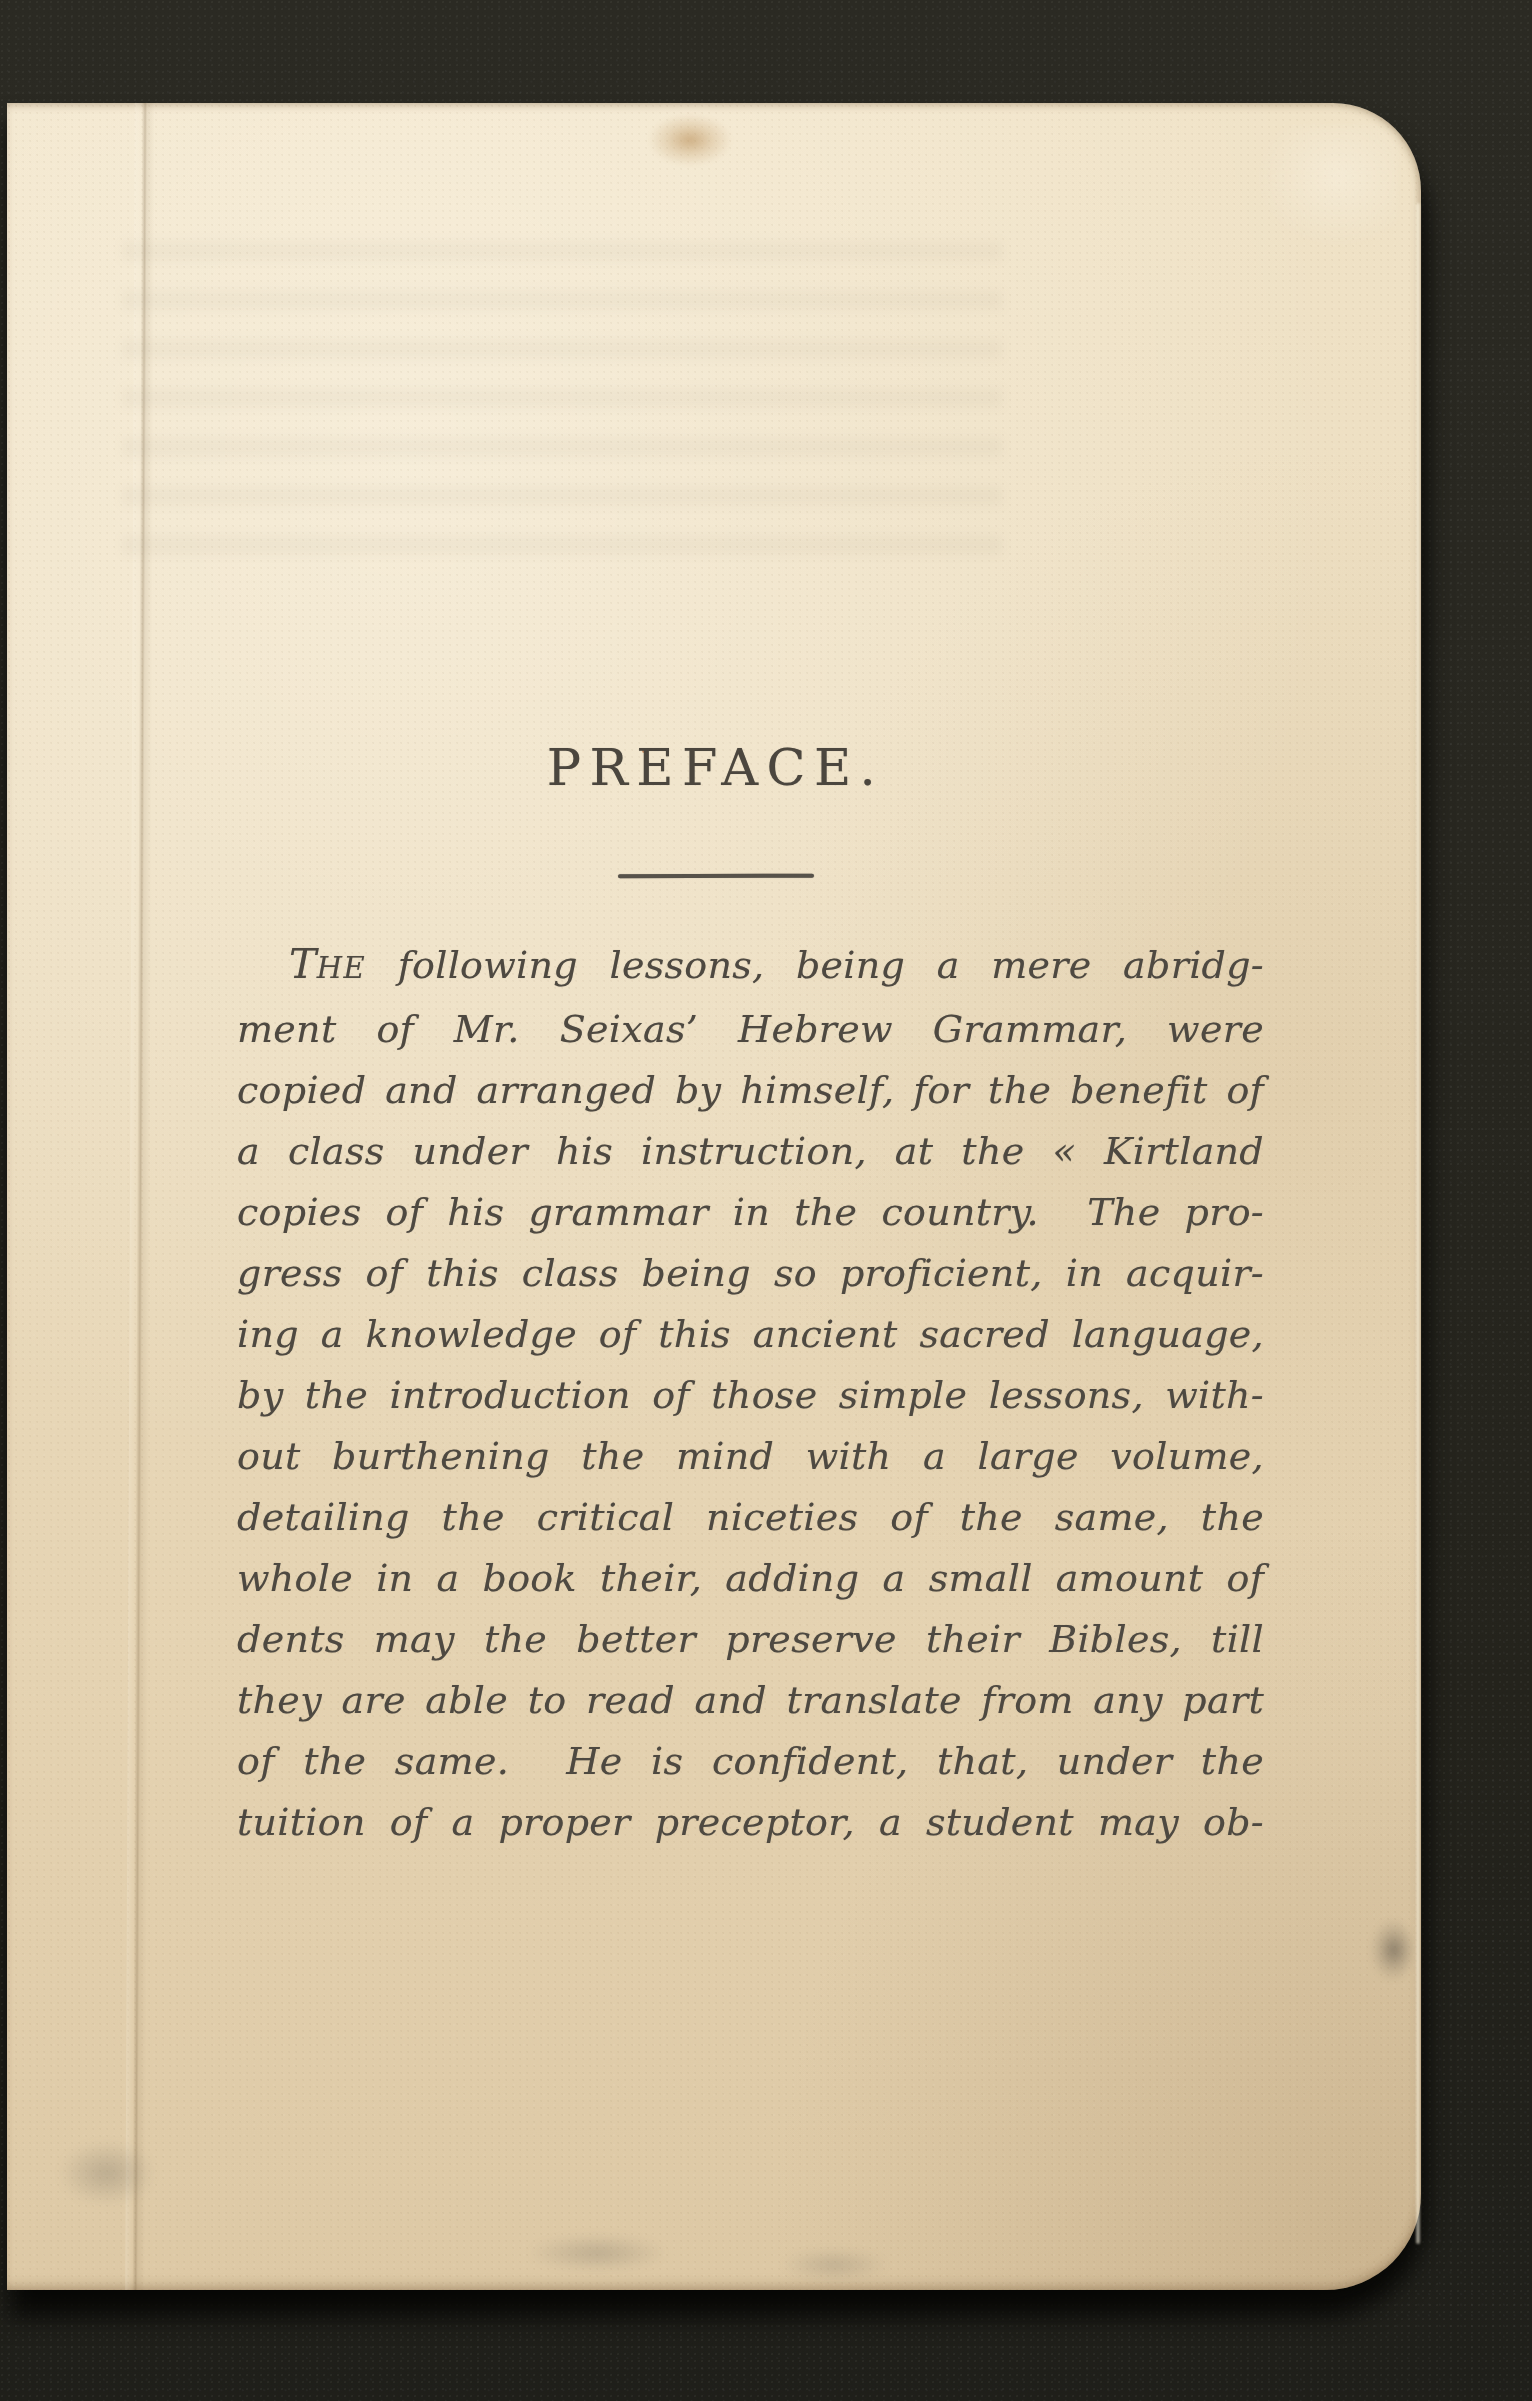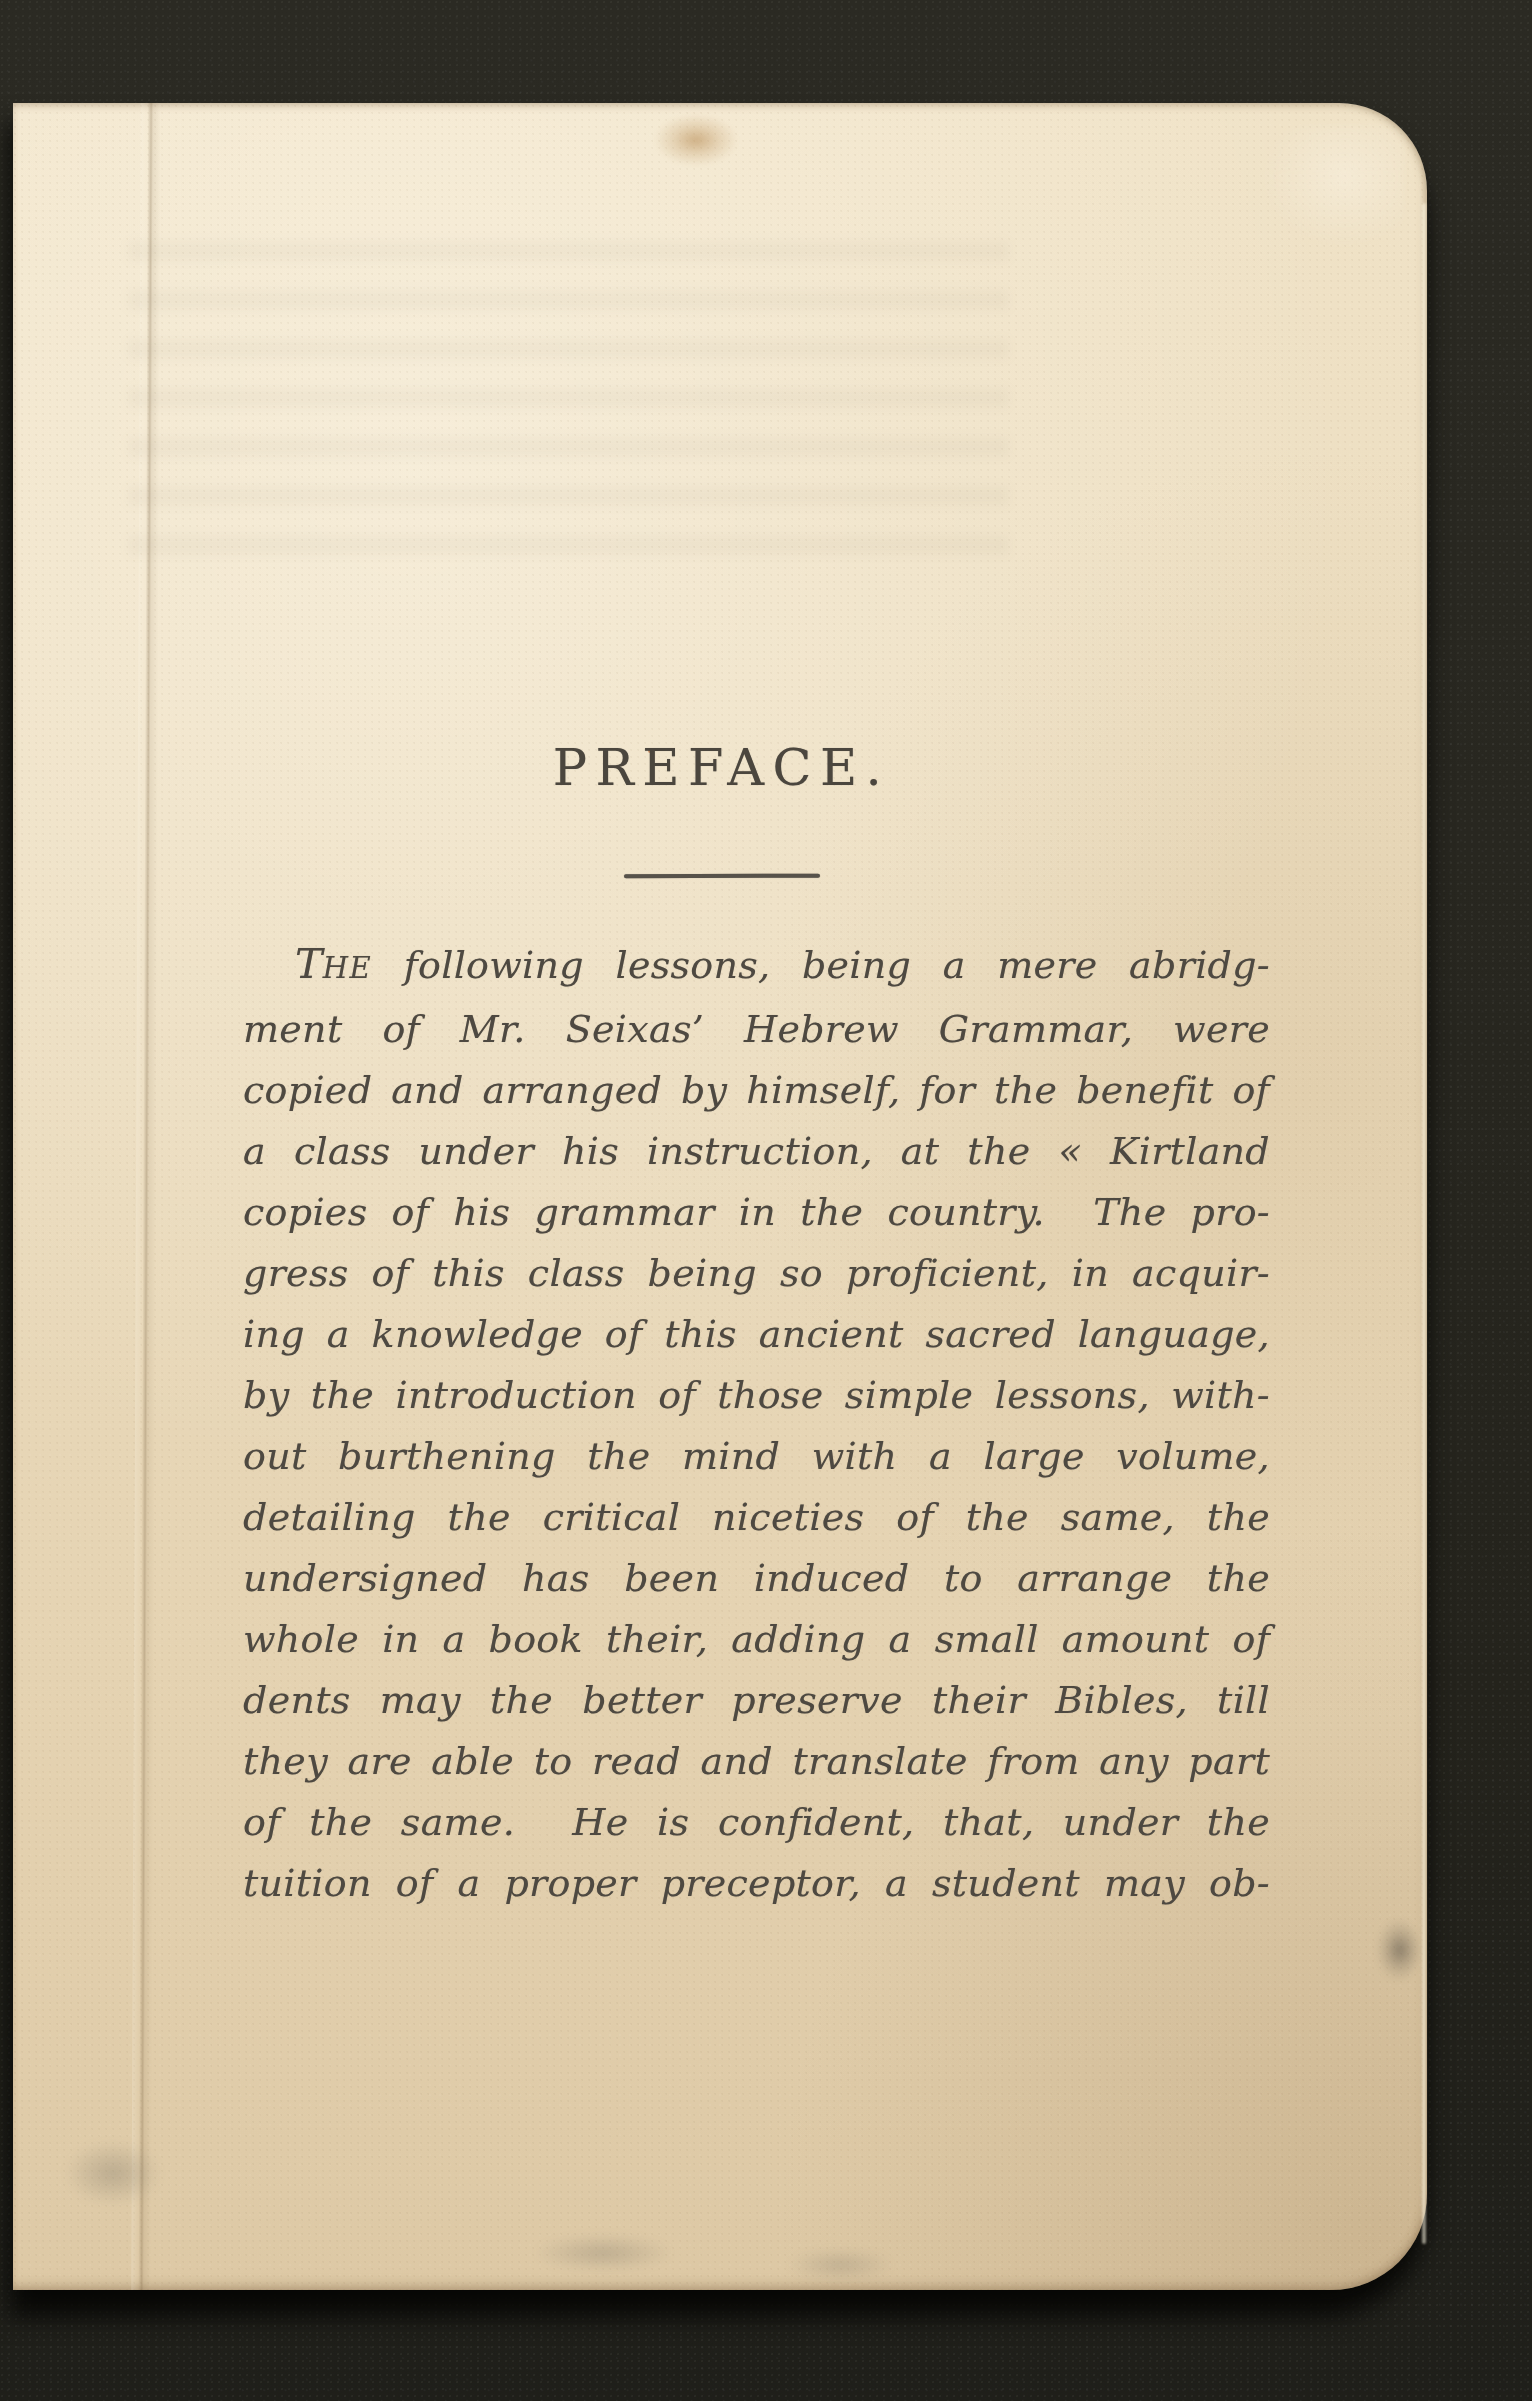--- a/index.html
+++ b/index.html
@@ -19,21 +19,21 @@
   
   .page-shadow {
     position: absolute; left: 9.2px; top: 123px;
     width: 1418px; height: 2194px;
     background: #070705;
     border-radius: 0 100px 107px 0;
     filter: blur(12.3px);
   }
 
   .page {
-    position: absolute; left: 13px; top: 103px;
+    position: absolute; left: 7px; top: 103px;
     width: 1414px; height: 2187px;
     border-radius: 0 88px 96px 0;
     background-image:
       radial-gradient(120% 85% at 28% 16%, rgba(255,250,238,0.50) 0%, rgba(255,250,238,0) 55%),
       radial-gradient(70% 55% at 96% 98%, rgba(145,115,75,0.22) 0%, rgba(145,115,75,0) 60%),
       radial-gradient(60% 45% at 92% 45%, rgba(190,160,115,0.18) 0%, rgba(190,160,115,0) 65%),
       linear-gradient(175deg, #f1e4c9 0%, #ebdcbe 38%, #e5d3b2 68%, #dcc7a3 100%);
     box-shadow:
       inset 0 6.1px 9.2px -5.4px rgba(110,85,55,0.40),
       inset -6.1px 0 9.2px -4.6px rgba(120,95,60,0.38),
@@ -165,21 +165,20 @@
         <div class="line indent"><span class="lead-cap">T</span><span class="lead-smallcaps">HE</span> following lessons, being a mere abridg-</div>
         <div class="line">ment of Mr. Seixas’ Hebrew Grammar, were</div>
         <div class="line">copied and arranged by himself, for the benefit of</div>
         <div class="line">a class under his instruction, at the « Kirtland</div>
         <div class="line">copies of his grammar in the country.&nbsp; The pro-</div>
         <div class="line">gress of this class being so proficient, in acquir-</div>
         <div class="line">ing a knowledge of this ancient sacred language,</div>
         <div class="line">by the introduction of those simple lessons, with-</div>
         <div class="line">out burthening the mind with a large volume,</div>
         <div class="line">detailing the critical niceties of the same, the</div>
-        <div class="line">undersigned has been induced to arrange the</div>
         <div class="line">whole in a book their, adding a small amount of</div>
         <div class="line">dents may the better preserve their Bibles, till</div>
         <div class="line">they are able to read and translate from any part</div>
         <div class="line">of the same.&nbsp; He is confident, that, under the</div>
         <div class="line">tuition of a proper preceptor, a student may ob-</div>
       </div>
   </div>
 </div>
 
 

